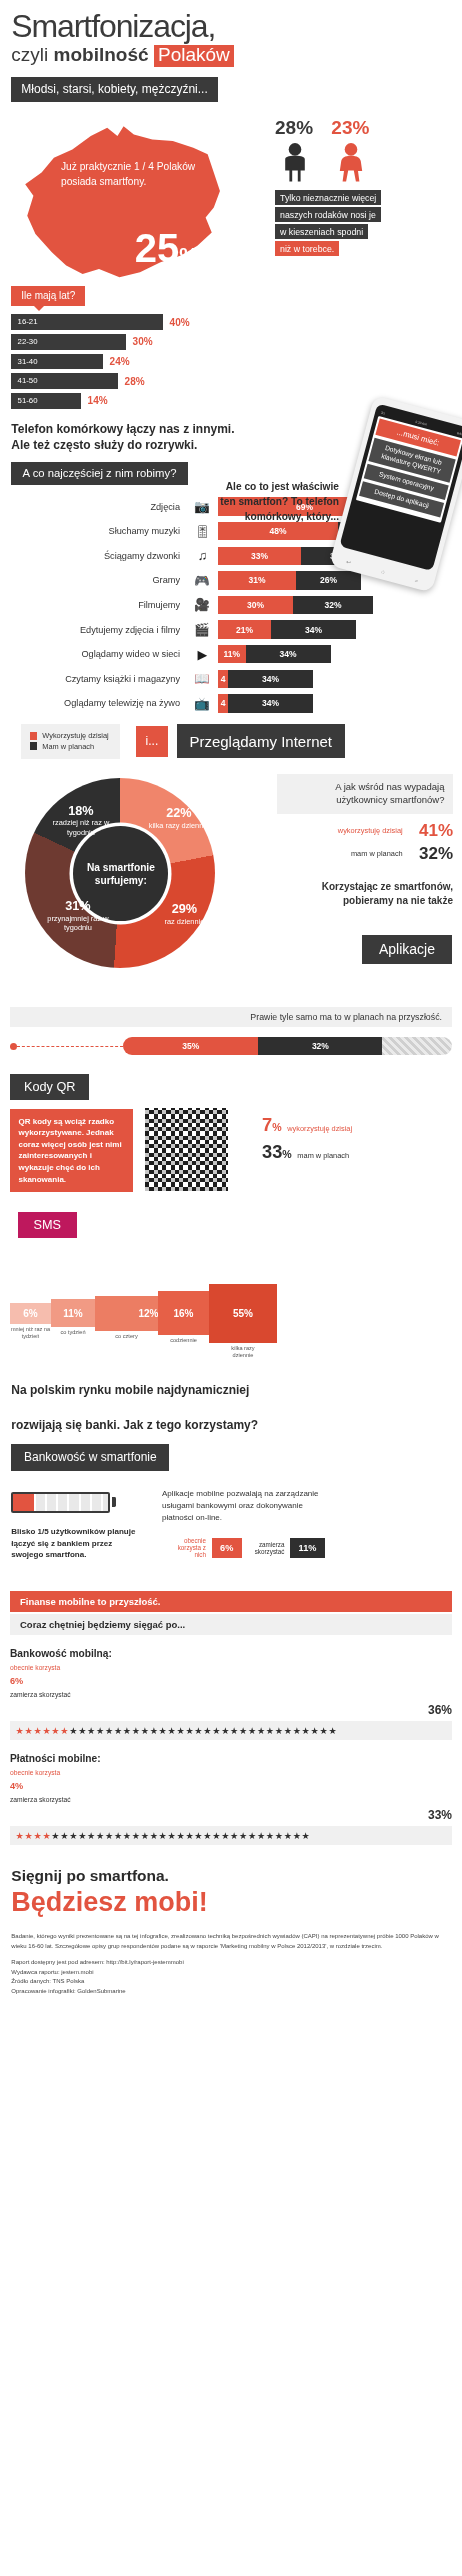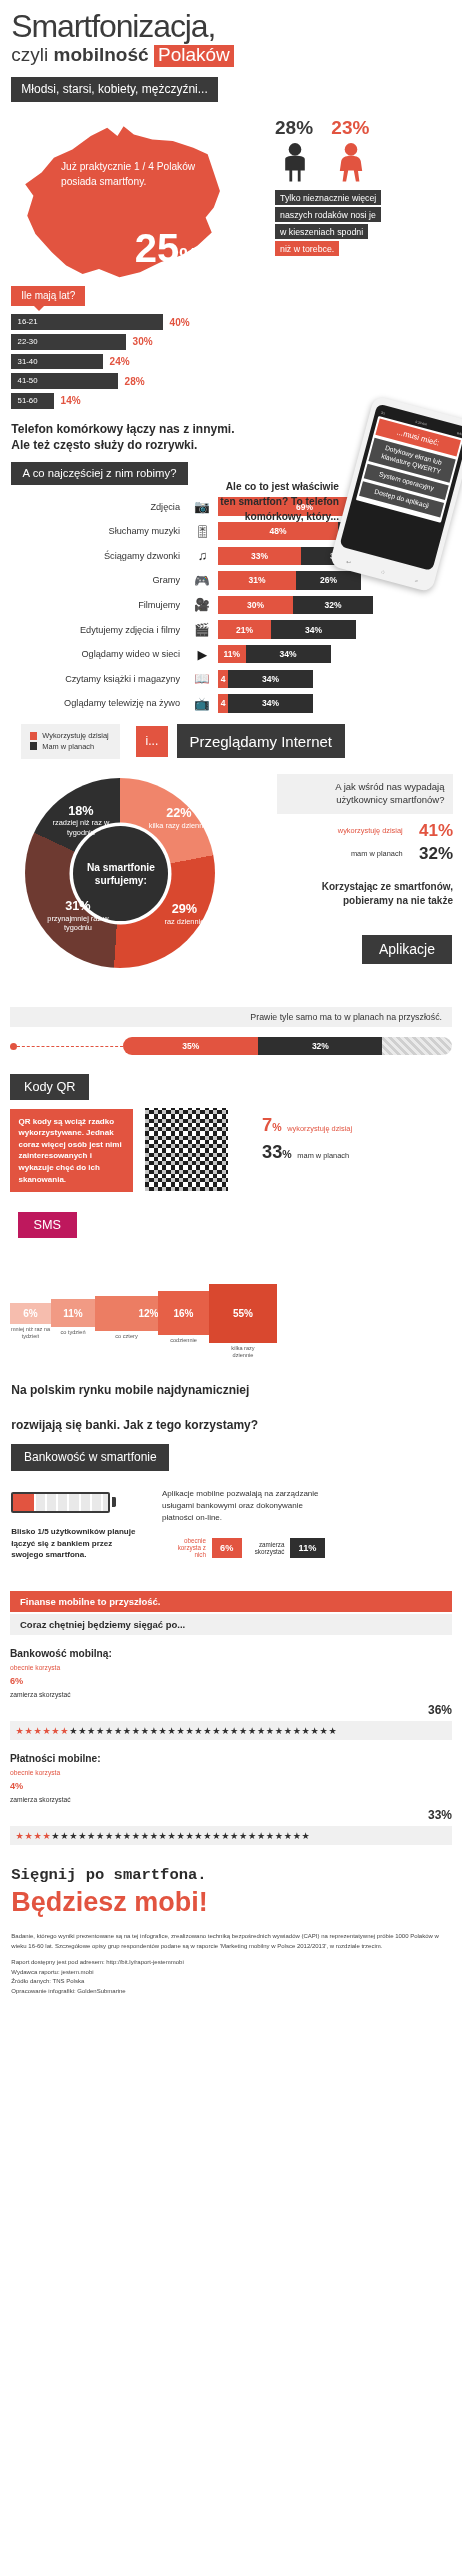--- a/index.html
+++ b/index.html
@@ -323,21 +323,21 @@
   .fin-v2 { font-size: 12px; font-weight: bold; color: #2f2f2f; margin-left: auto; }
   .fin-stars {
     margin-top: 4.2px; background: #f0f0f0; padding: 4.2px 5.6px;
     font-size: 9.2px; letter-spacing: 0.7px; overflow: hidden; white-space: nowrap;
   }
   .fin-stars .on { color: #e25440; }
   .fin-stars .off { color: #2f2f2f; }
 
   
   .outro { margin: 21px 0 0 11.3px; }
-  .outro-1 { font-weight: bold; font-size: 15.5px; color: #2b2b2b; line-height: 1.25; font-family: Liberation Mono, monospace; }
+  .outro-1 { font-weight: bold; font-size: 15.5px; color: #2b2b2b; line-height: 1.25; }
   .outro-2 { font-weight: bold; font-size: 27px; color: #e25440; line-height: 1.15; margin-top: 1.4px; }
   .foot { margin: 14px 11.3px 0 11.3px; font-size: 6px; line-height: 1.6; color: #444; }
   .foot p { margin-bottom: 6.3px; }
   .foot .meta div { line-height: 1.65; }
 </style>
 </head>
 <body>
 
 <div class="page">
 
@@ -394,21 +394,21 @@
         </div>
         <div class="age-row">
           <div class="age-bar" style="width:92px">31-40</div>
           <div class="age-val">24%</div>
         </div>
         <div class="age-row">
           <div class="age-bar" style="width:107px">41-50</div>
           <div class="age-val">28%</div>
         </div>
         <div class="age-row">
-          <div class="age-bar" style="width:43px">51-60</div>
+          <div class="age-bar" style="width:70px">51-60</div>
           <div class="age-val">14%</div>
         </div>
       </div>
   </div>
 
   <div class="phone-txt">Ale co to jest właściwie ten smartfon? To telefon komórkowy, który...</div>
   <div class="phone">
     <div class="ph-body">
       <div class="ph-inner">
         <div class="ph-status">

